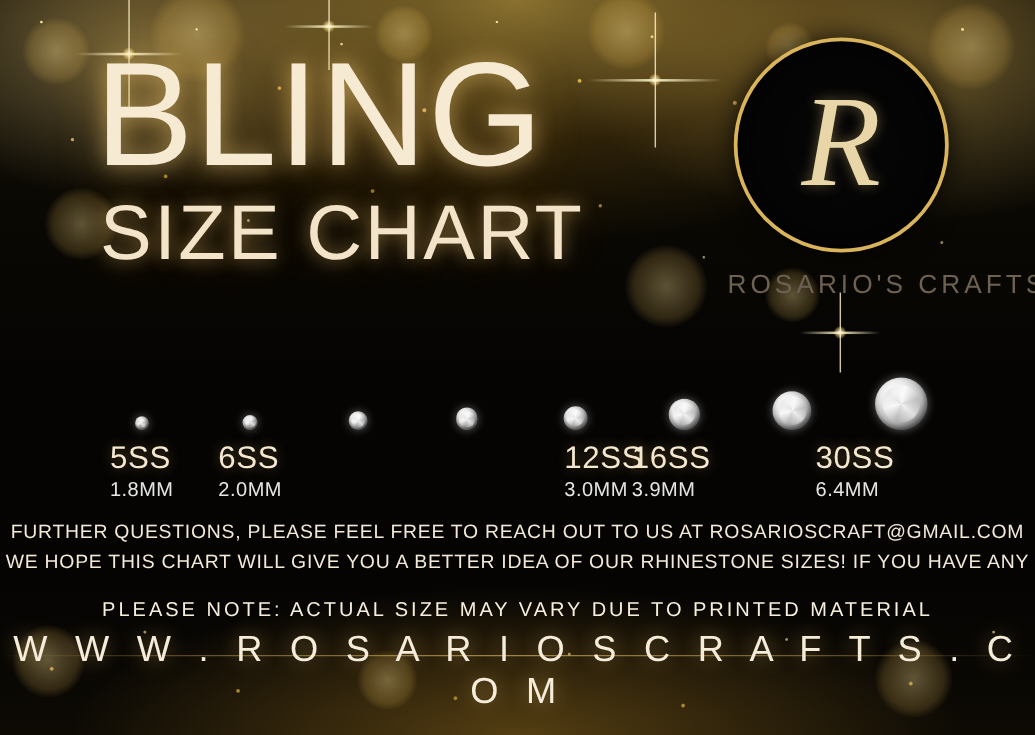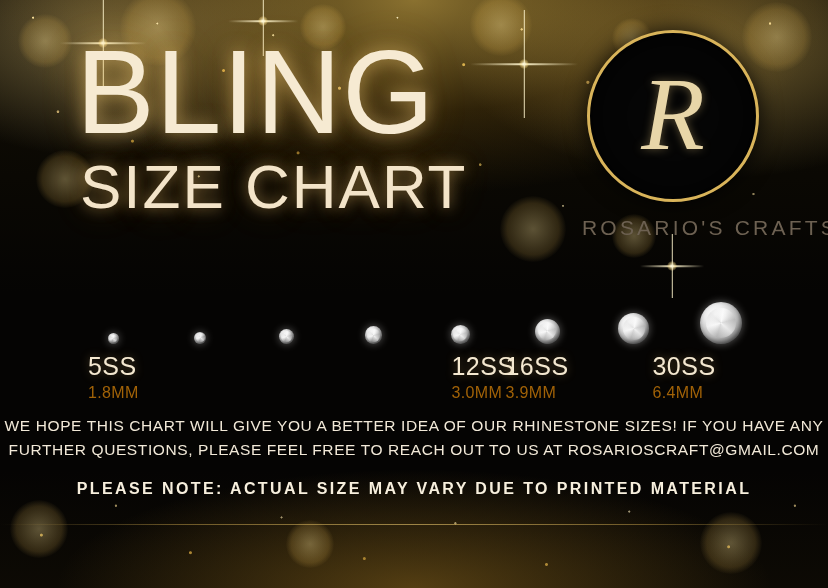--- a/index.html
+++ b/index.html
@@ -210,21 +210,21 @@
   .label-size {
     font-size: 25px;
     letter-spacing: 0.5px;
     color: #f4e8d0;
     text-shadow: 0 0 10px rgba(255,210,120,0.35);
   }
   .label-mm {
     margin-top: 3px;
     font-size: 16px;
     letter-spacing: 0.4px;
-    color: #a16207;
+    color: #e5e5e5;
   }
 
   
   .notes {
     position: absolute;
     left: 0;
     right: 0;
     top: 414px;
     text-align: center;
     color: #f2e9d8;
@@ -232,21 +232,20 @@
   .note-line {
     font-size: 15.5px;
     letter-spacing: 0.6px;
     line-height: 1.55;
   }
   .note-emph {
     margin-top: 18px;
     font-size: 16px;
     letter-spacing: 2.4px;
     color: #f7efdd;
-    font-weight: bold;
   }
 
   
   .footer-rule {
     position: absolute;
     left: 0; right: 0;
     top: 524px;
     height: 1px;
     background: linear-gradient(90deg, rgba(190,150,60,0) 0%, rgba(215,175,80,0.45) 22%, rgba(235,200,110,0.6) 50%, rgba(215,175,80,0.45) 78%, rgba(190,150,60,0) 100%);
   }
@@ -316,34 +315,39 @@
       <div class="stone" style="width: 25.1522px; height: 25.1522px; left: 464.549px;"></div>
       <div class="stone" style="width: 31.2174px; height: 31.2174px; left: 548.266px;"></div>
       <div class="stone" style="width: 42px; height: 42px; left: 629.625px;"></div>
     </div>
 
   <div class="labels">
       <div class="label-col" style="left: 43.375px;">
         <div class="label-size">5SS</div>
         <div class="label-mm">1.8MM</div>
       </div>
+      <div class="label-col" style="left: 130.125px;">
+        <div class="label-size">6SS</div>
+        <div class="label-mm">2.0MM</div>
+      </div>
       <div class="label-col" style="left: 413px;">
         <div class="label-size">12SS</div>
         <div class="label-mm">3.0MM</div>
       </div>
       <div class="label-col" style="left: 467px;">
         <div class="label-size">16SS</div>
         <div class="label-mm">3.9MM</div>
       </div>
       <div class="label-col" style="left: 614px;">
         <div class="label-size">30SS</div>
         <div class="label-mm">6.4MM</div>
       </div>
     </div>
 
   <div class="notes">
+    <div class="note-line">FURTHER QUESTIONS, PLEASE FEEL FREE TO REACH OUT TO US AT ROSARIOSCRAFT@GMAIL.COM</div>
     <div class="note-line">WE HOPE THIS CHART WILL GIVE YOU A BETTER IDEA OF OUR RHINESTONE SIZES! IF YOU HAVE ANY</div>
-    <div class="note-line">FURTHER QUESTIONS, PLEASE FEEL FREE TO REACH OUT TO US AT ROSARIOSCRAFT@GMAIL.COM</div>
     <div class="note-emph">PLEASE NOTE: ACTUAL SIZE MAY VARY DUE TO PRINTED MATERIAL</div>
   </div>
 
   <div class="footer-rule"></div>
+  <div class="footer">W W W . R O S A R I O S C R A F T S . C O M</div>
 </div>
 
 </body></html>

